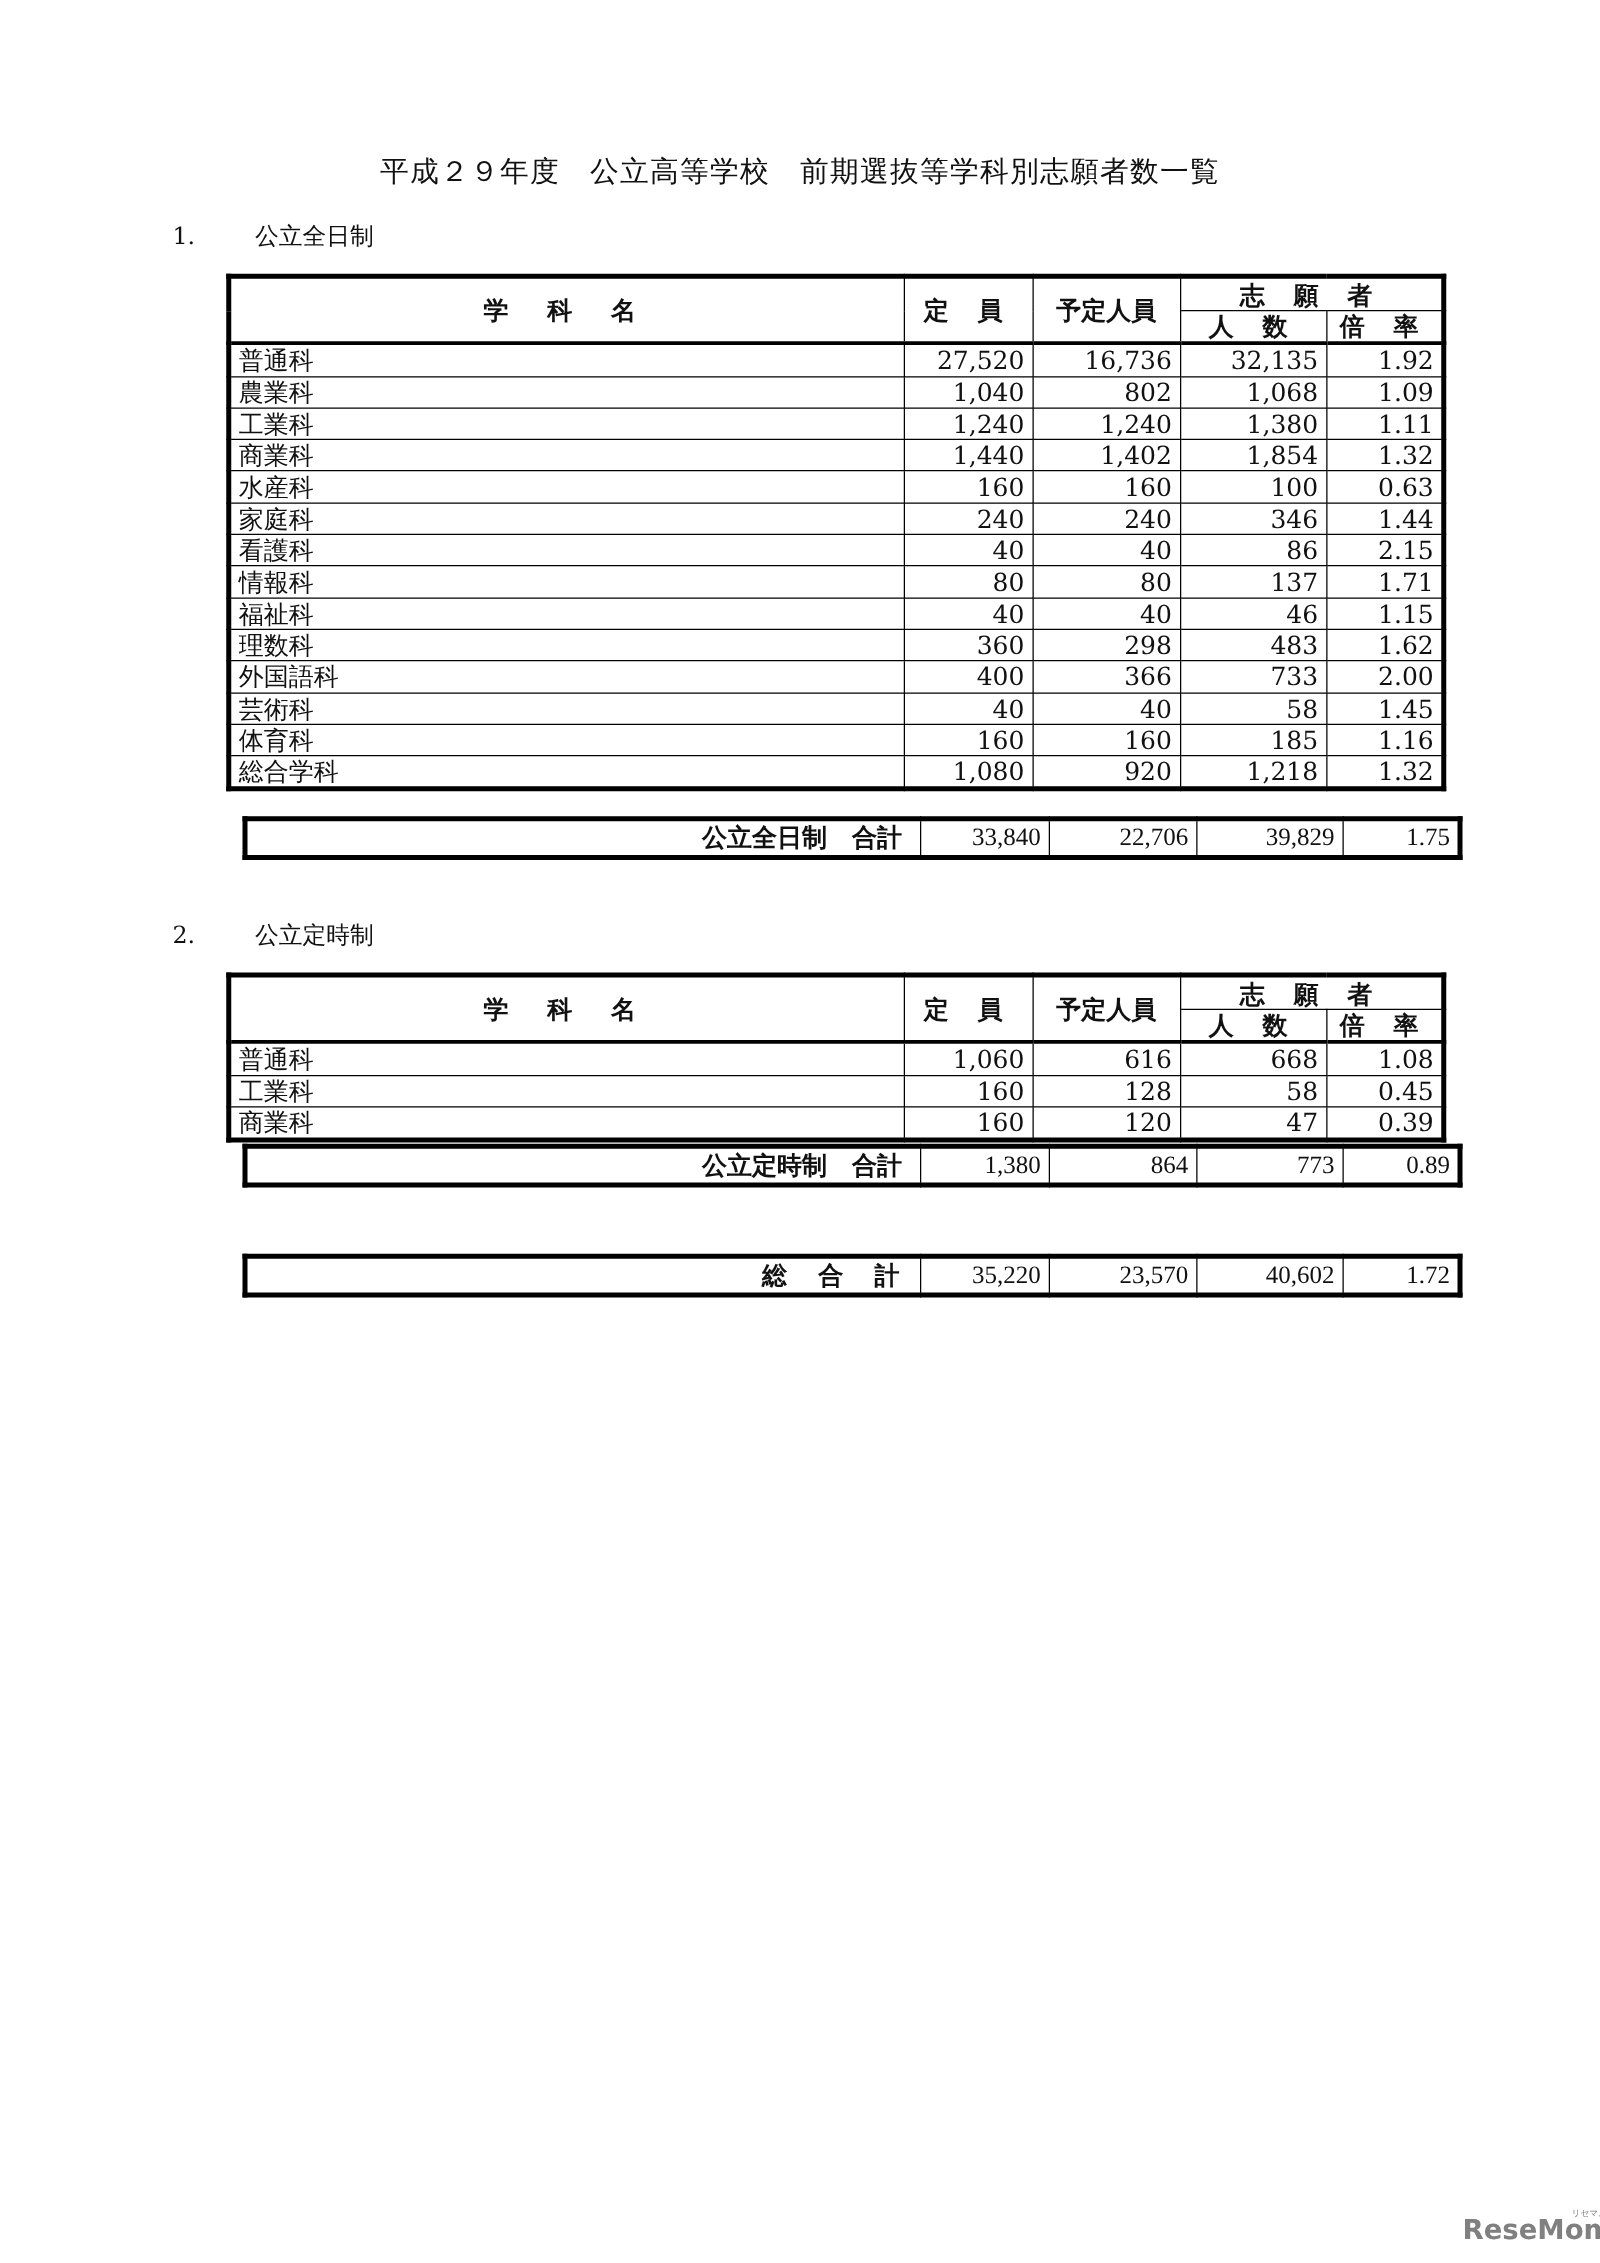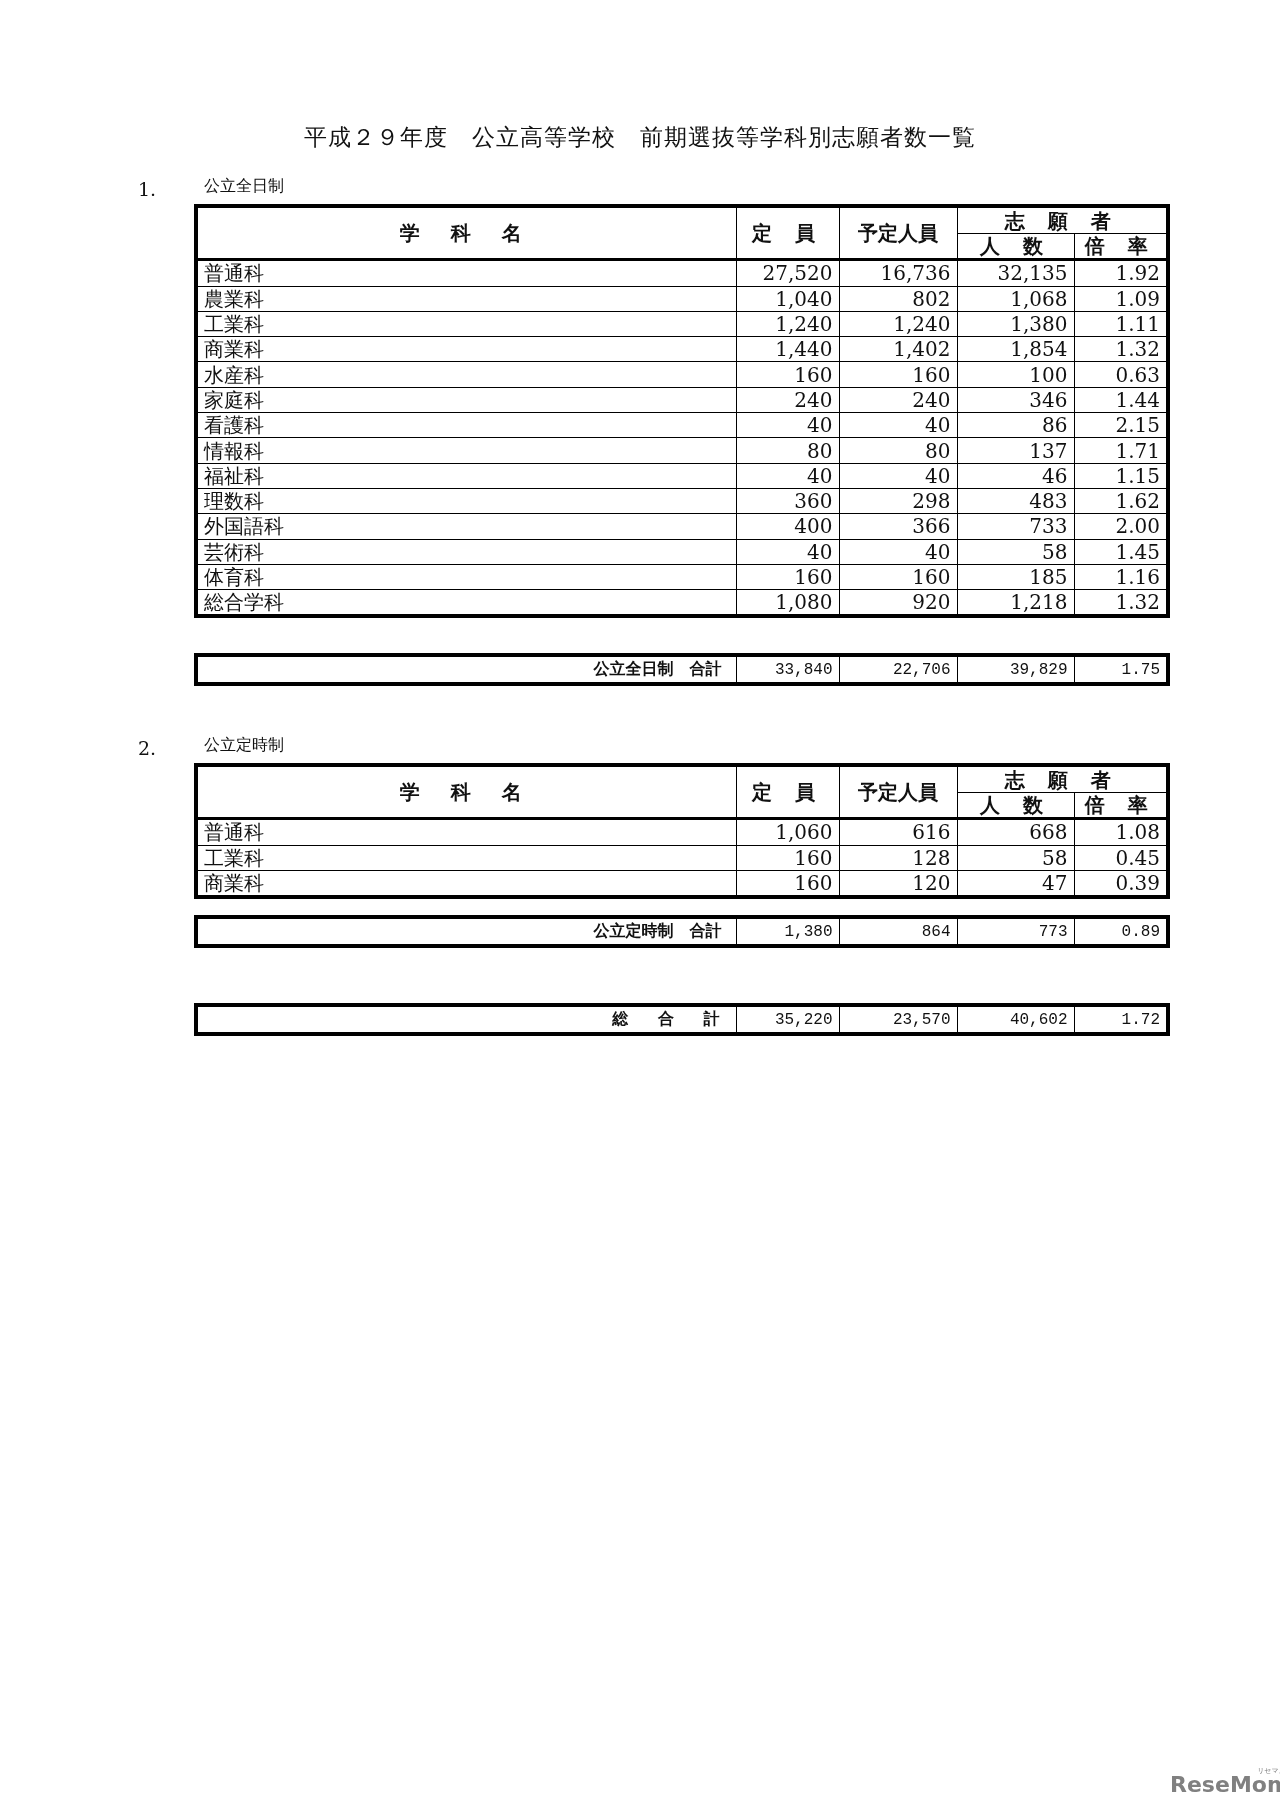--- a/index.html
+++ b/index.html
@@ -1,33 +1,33 @@
 <!DOCTYPE html>
 <html><head>
 <meta charset="utf-8">
 <style>
   html, body { margin: 0; padding: 0; background: #ffffff; }
   body { width: 1280px; height: 1810px; position: relative; overflow: hidden;
          font-family: "DejaVu Serif", "Liberation Serif", serif; color: #111; }
   .title { position: absolute; left: 0; width: 1280px; top: 122px; text-align: center;
            font-family: "DejaVu Sans", "Liberation Sans", sans-serif; font-size: 23px; letter-spacing: 1px; }
-  .sec-label { position: absolute; font-size: 16px; }
+  .sec-label { position: absolute; font-size: 19px; }
   .sec-num { position: absolute; font-size: 19px; }
-  table.grid { position: absolute; left: 194px; width: 972px; border-collapse: collapse;
-               border: 4px solid #000; table-layout: fixed; }
+  table.grid { position: absolute; left: 181px; width: 972px; border-collapse: collapse;
+               border: 4px solid #000; table-layout: fixed; margin-top: 15px; }
   table.grid td, table.grid th { border: 1.5px solid #000; padding: 0 6px; height: 24.3px; line-height: 24px; font-size: 20px; }
   table.grid th { font-family: "DejaVu Sans", "Liberation Sans", sans-serif; font-weight: bold; font-size: 20px; padding: 0; text-align: center; }
   table.grid thead tr:last-child th, table.grid thead th[rowspan] { border-bottom: 3px solid #000; }
   table.grid th.h-big { height: 25px; }
   td.name { font-family: "DejaVu Serif", "Liberation Serif", serif; }
   td.num { text-align: right; font-family: "DejaVu Serif", "Liberation Serif", serif; }
   .sp { letter-spacing: 12px; }
   .sp2 { letter-spacing: 8px; }
   table.total { position: absolute; left: 194px; width: 972px; border-collapse: collapse; border: 4px solid #000; table-layout: fixed; }
-  table.total td { border: 1.5px solid #000; height: 25px; padding: 0 6px; font-family: Liberation Mono, monospace; font-size: 16px; text-align: right; }
+  table.total td { border: 1.5px solid #000; height: 25px; padding: 0 6px; font-family: Liberation Serif, serif; font-size: 20px; text-align: right; }
   table.total td.lbl { font-weight: bold; padding-right: 14px; }
   .watermark { position: absolute; left: 1170px; top: 1772px; font-family: "DejaVu Sans", sans-serif; font-weight: bold; font-size: 22px; color: #808080; }
   .watermark small { position: absolute; top: -6px; right: 4px; font-size: 7px; font-weight: normal; }
 </style>
 </head>
 <body>
 
 <div class="title">平成２９年度　公立高等学校　前期選抜等学科別志願者数一覧</div>
 
 <div class="sec-num" style="left:138px; top:178px;">1.</div>

